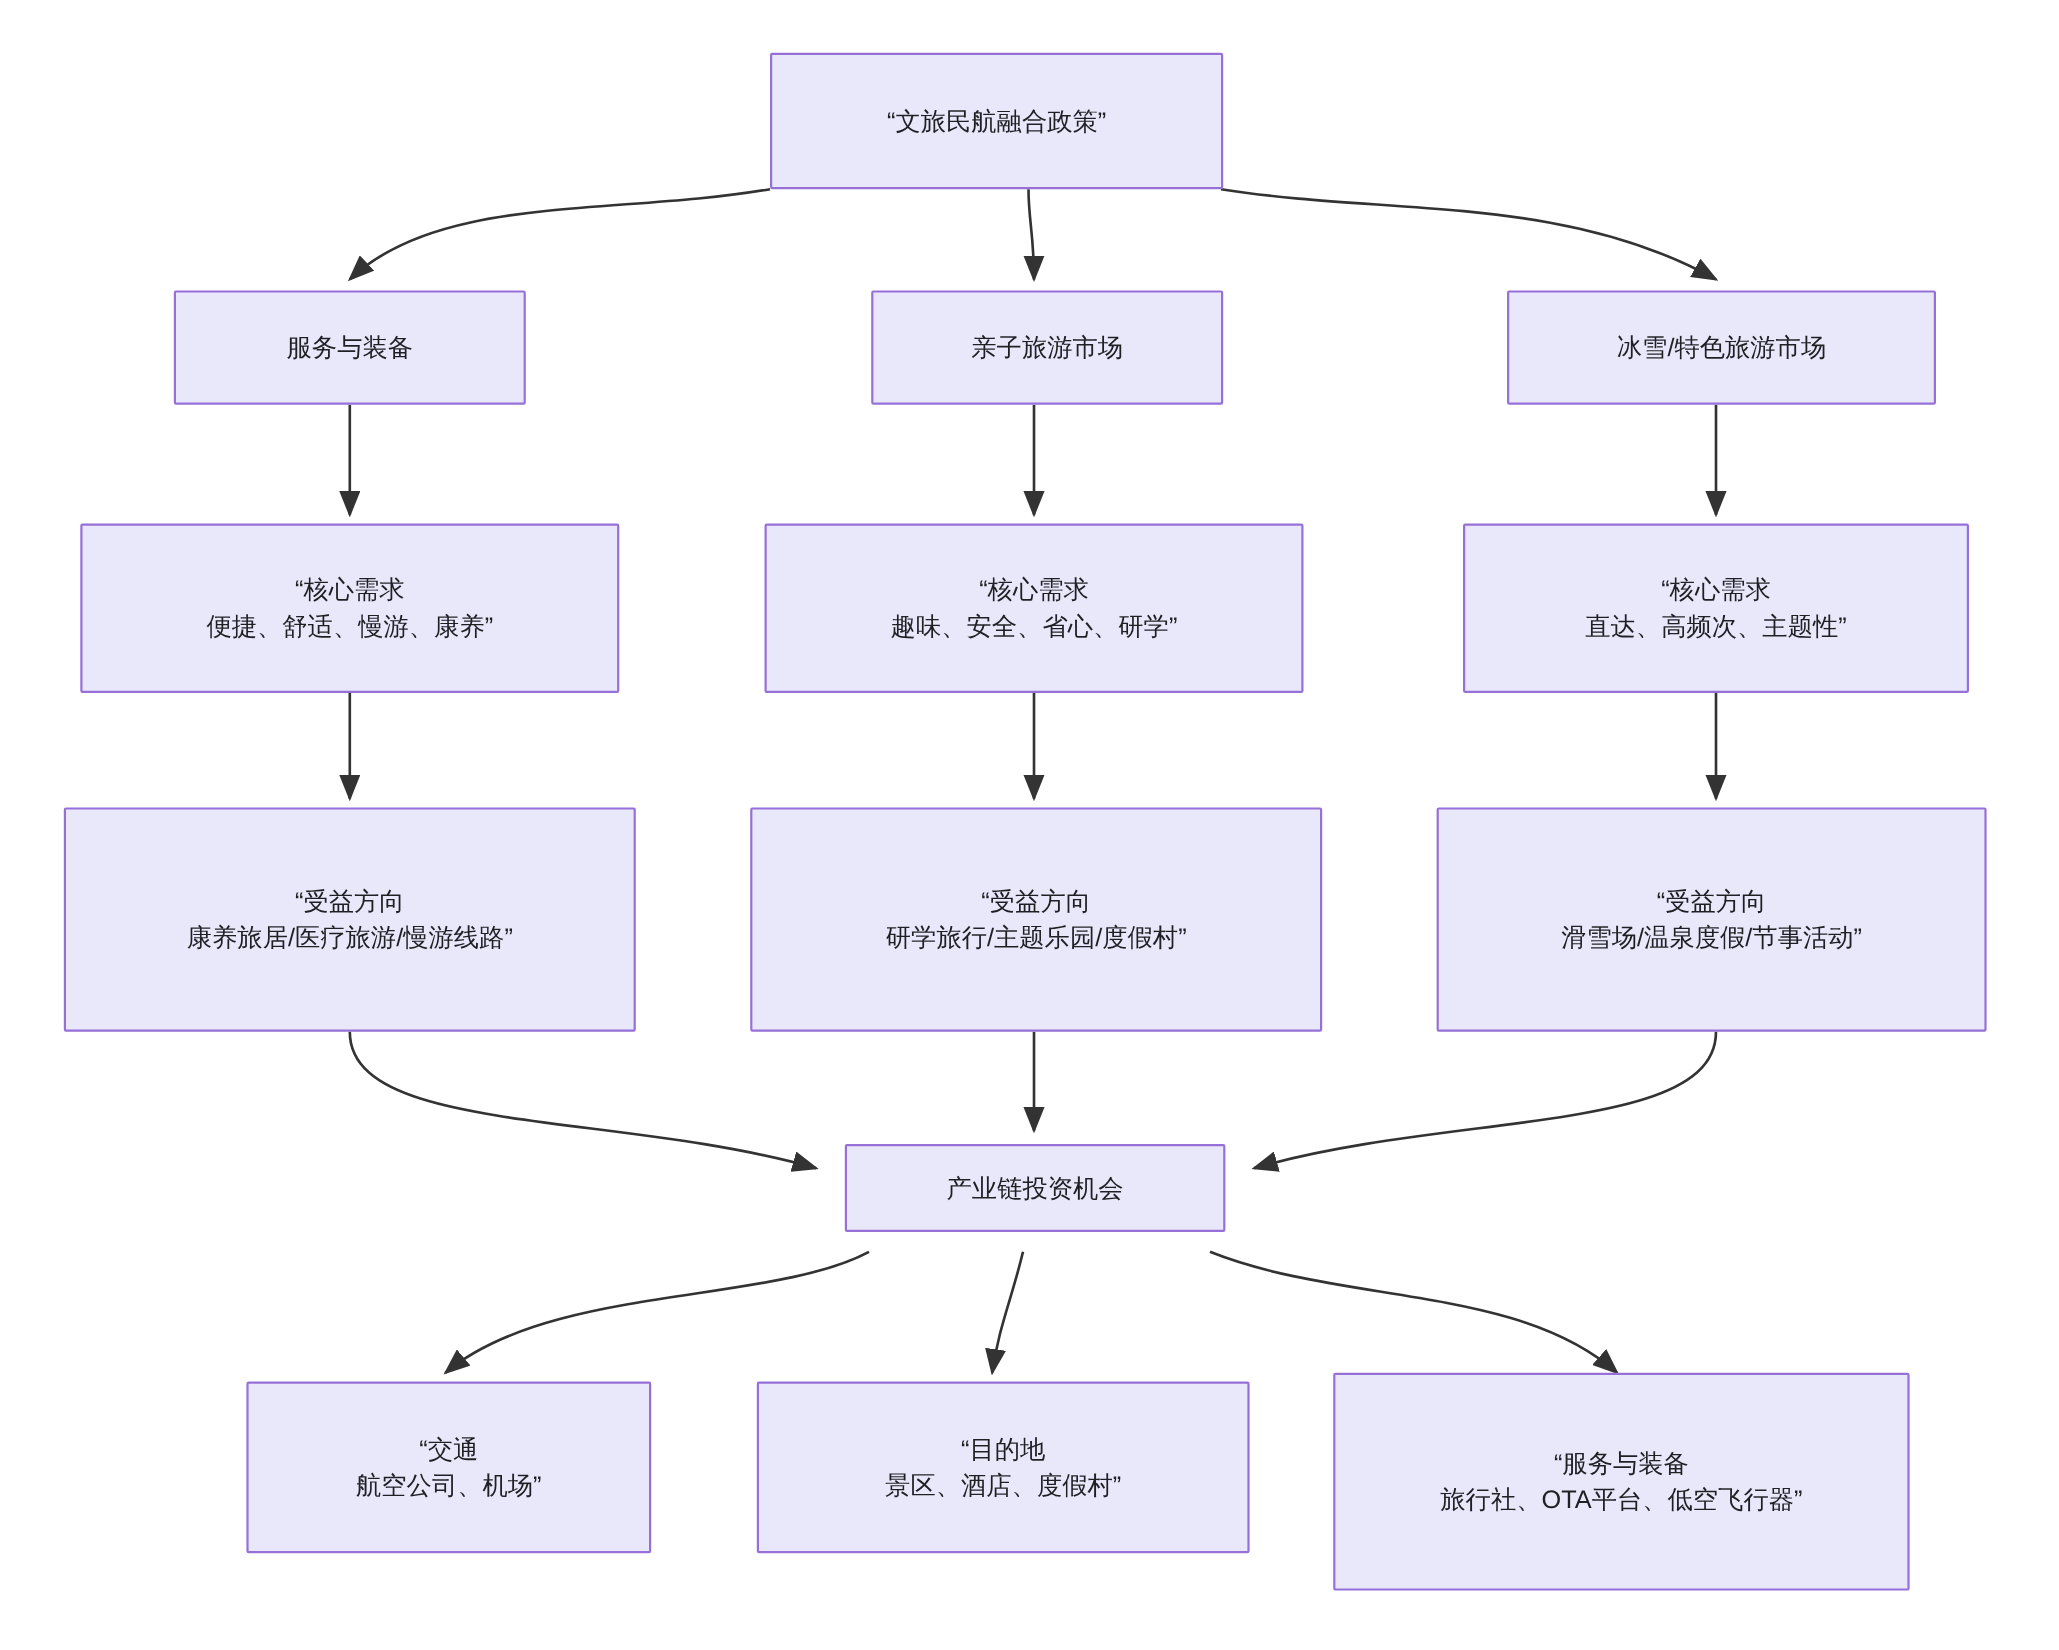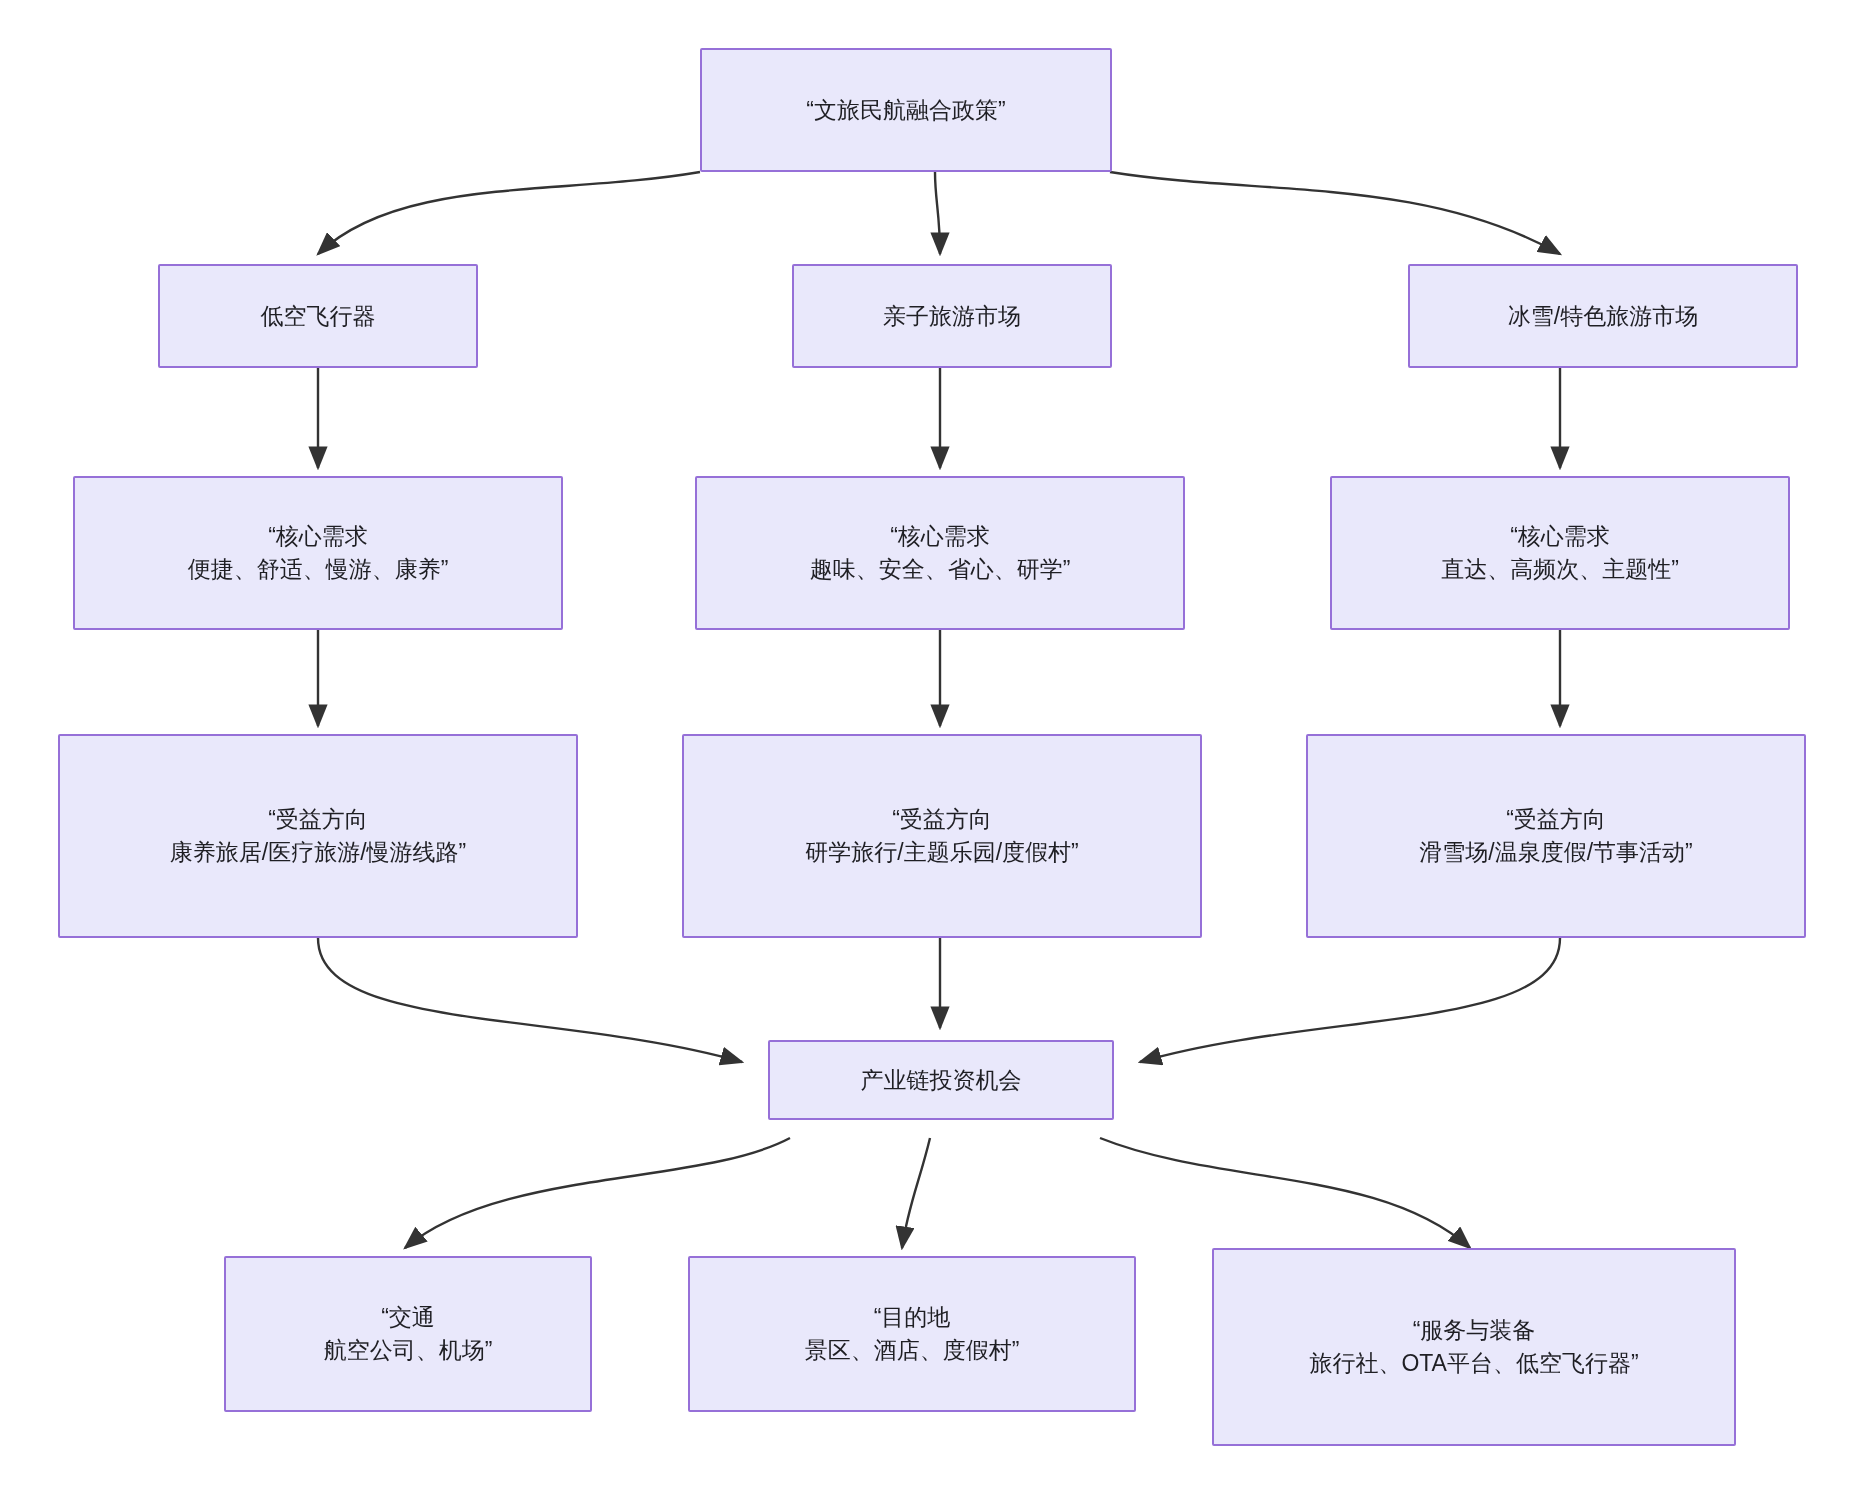--- a/index.html
+++ b/index.html
@@ -81,26 +81,26 @@
     <path d="M 790,1138 C 700,1186 500,1168 405,1248" fill="none" stroke="#333333" stroke-width="2.4" marker-end="url(#arrowhead)"></path>
     <path d="M 930,1138 C 920,1180 908,1206 902,1248" fill="none" stroke="#333333" stroke-width="2.4" marker-end="url(#arrowhead)"></path>
     <path d="M 1100,1138 C 1220,1186 1380,1168 1470,1248" fill="none" stroke="#333333" stroke-width="2.4" marker-end="url(#arrowhead)"></path>
   </svg>
 
   <div class="node" style="left:700px; top:48px; width:412px; height:124px;">
     <span class="node-text">“文旅民航融合政策”</span>
   </div>
 
   <div class="node" style="left:158px; top:264px; width:320px; height:104px;">
-    <span class="node-text">低空飞行器</span>
+    <span class="node-text">服务与装备</span>
   </div>
   <div class="node" style="left:792px; top:264px; width:320px; height:104px;">
     <span class="node-text">亲子旅游市场</span>
   </div>
-  <div class="node" style="left:1408px; top:264px; width:390px; height:104px;">
+  <div class="node" style="left:1370px; top:264px; width:390px; height:104px;">
     <span class="node-text">冰雪/特色旅游市场</span>
   </div>
 
   <div class="node" style="left:73px; top:476px; width:490px; height:154px;">
     <span class="node-text">“核心需求
 便捷、舒适、慢游、康养”</span>
   </div>
   <div class="node" style="left:695px; top:476px; width:490px; height:154px;">
     <span class="node-text">“核心需求
 趣味、安全、省心、研学”</span>

